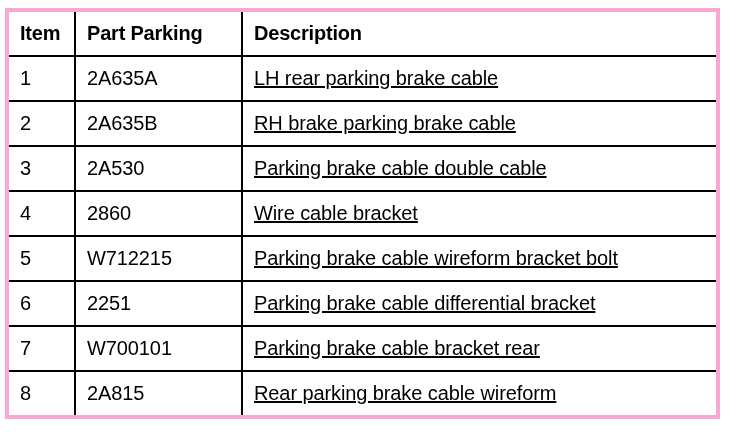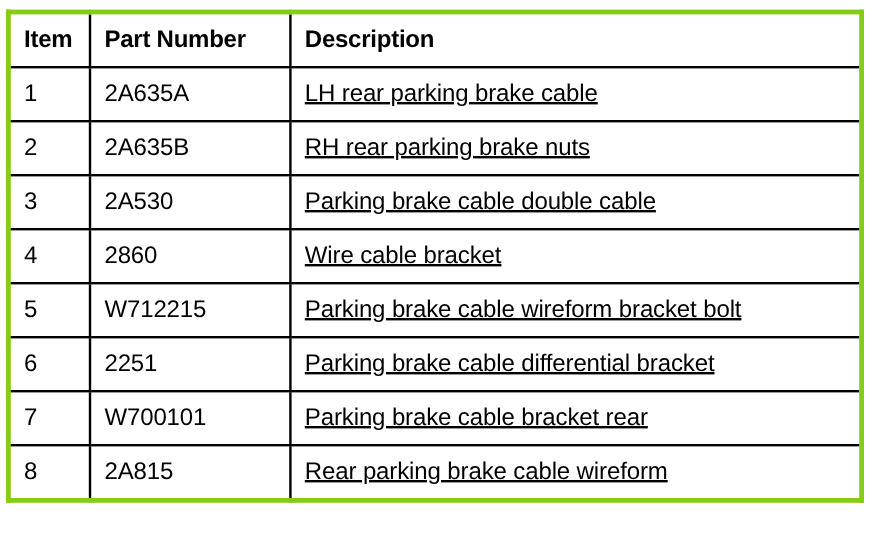--- a/index.html
+++ b/index.html
@@ -19,21 +19,21 @@
     width: 736px;
     height: 444px;
     background: #ffffff;
   }
   .parts-table {
     position: absolute;
     left: 5px;
     top: 8px;
     width: 715px;
     border-collapse: collapse;
-    border: 4px solid #84cc16;
+    border: 4px solid #f9a8d4;
     background: #ffffff;
     table-layout: fixed;
   }
   .parts-table col.col-item   { width: 68px; }
   .parts-table col.col-part   { width: 167px; }
   .parts-table col.col-desc   { width: 476px; }
 
   .parts-table th,
   .parts-table td {
     border: 2px solid #000000;
@@ -74,34 +74,34 @@
 
   <table class="parts-table">
     <colgroup>
       <col class="col-item">
       <col class="col-part">
       <col class="col-desc">
     </colgroup>
     <thead>
       <tr>
         <th class="th-item">Item</th>
-        <th class="th-part">Part Number</th>
+        <th class="th-part">Part Parking</th>
         <th class="th-desc">Description</th>
       </tr>
     </thead>
     <tbody>
         <tr>
           <td class="td-item">1</td>
           <td class="td-part">2A635A</td>
           <td class="td-desc">LH rear parking brake cable</td>
         </tr>
         <tr>
           <td class="td-item">2</td>
           <td class="td-part">2A635B</td>
-          <td class="td-desc">RH rear parking brake nuts</td>
+          <td class="td-desc">RH brake parking brake cable</td>
         </tr>
         <tr>
           <td class="td-item">3</td>
           <td class="td-part">2A530</td>
           <td class="td-desc">Parking brake cable double cable</td>
         </tr>
         <tr>
           <td class="td-item">4</td>
           <td class="td-part">2860</td>
           <td class="td-desc">Wire cable bracket</td>

